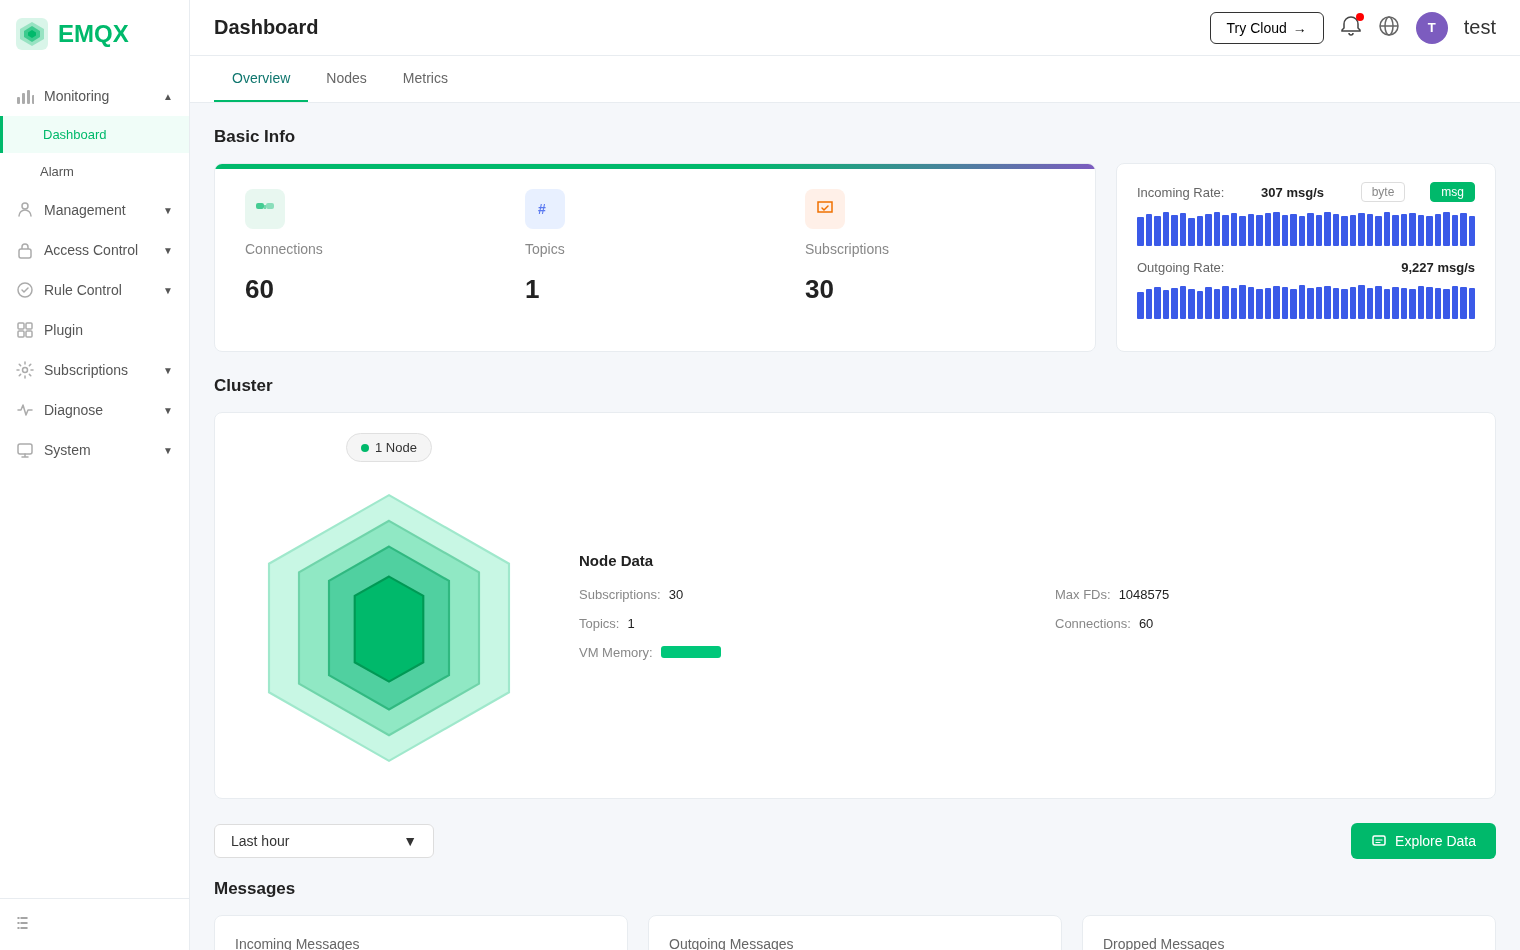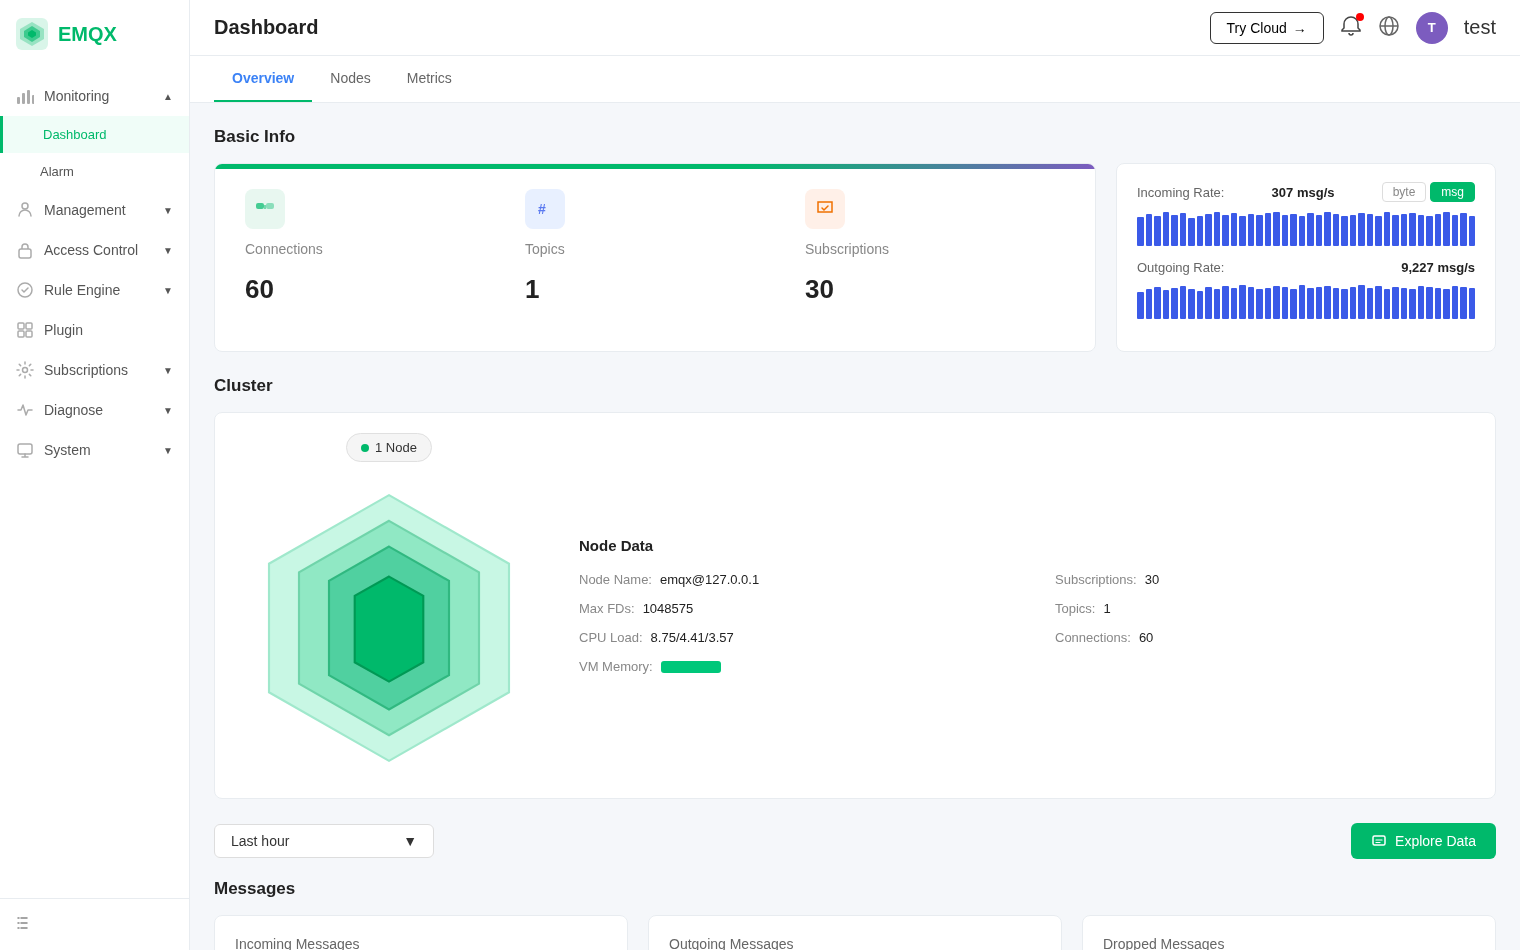--- a/index.html
+++ b/index.html
@@ -2,21 +2,21 @@
 <html><head>
   <meta charset="utf-8">
   <style>
     * { box-sizing: border-box; margin: 0; padding: 0; }
     body { font-family: -apple-system, BlinkMacSystemFont, 'Segoe UI', sans-serif; background: #f5f7fa; color: #333; display: flex; height: 100vh; overflow: hidden; }
 
     
     .sidebar { width: 190px; background: #fff; border-right: 1px solid #e8ecf0; display: flex; flex-direction: column; height: 100vh; flex-shrink: 0; }
     .sidebar-logo { display: flex; align-items: center; padding: 18px 16px; gap: 10px; }
     .logo-icon { width: 32px; height: 32px; }
-    .logo-text { color: #00b96b; font-weight: 700; font-size: 20px; }
+    .logo-text { color: #00b96b; font-weight: 700; font-size: 24px; }
     .sidebar-nav { flex: 1; overflow-y: auto; padding: 8px 0; }
     .nav-item { display: flex; align-items: center; padding: 11px 16px; cursor: pointer; gap: 10px; color: #555; font-size: 14px; position: relative; }
     .nav-item.active { color: #00b96b; background: #f0fdf8; border-left: 3px solid #00b96b; }
     .nav-item.sub-item { padding-left: 40px; font-size: 13px; }
     .nav-item .chevron { margin-left: auto; font-size: 10px; }
     .nav-icon { width: 18px; height: 18px; opacity: 0.7; }
     .sidebar-collapse { padding: 16px; border-top: 1px solid #e8ecf0; cursor: pointer; color: #888; font-size: 13px; }
 
     
     .main { flex: 1; display: flex; flex-direction: column; overflow: hidden; }
@@ -27,21 +27,21 @@
     .notif-icon { position: relative; cursor: pointer; }
     .notif-dot { position: absolute; top: -2px; right: -2px; width: 8px; height: 8px; background: red; border-radius: 50%; }
     .globe-icon { cursor: pointer; color: #666; }
     .user-avatar { width: 32px; height: 32px; border-radius: 50%; background: #7c5cbf; display: flex; align-items: center; justify-content: center; color: #fff; font-size: 13px; font-weight: 600; cursor: pointer; }
     .user-name { font-size: 20px; color: #333; }
 
     
     .content { flex: 1; overflow-y: auto; padding: 0; }
     .tabs-bar { background: #fff; padding: 0 24px; border-bottom: 1px solid #e8ecf0; display: flex; gap: 0; }
     .tab { padding: 14px 18px; font-size: 14px; cursor: pointer; color: #666; border-bottom: 2px solid transparent; }
-    .tab.active { color: #3b82f6; border-bottom: 2px solid #00b96b; font-weight: 700; }
+    .tab.active { color: #0f766e; border-bottom: 2px solid #00b96b; font-weight: 400; }
 
     .page-content { padding: 24px; }
 
     
     .section-title { font-size: 17px; font-weight: 600; color: #222; margin-bottom: 16px; }
     .basic-info-row { display: flex; gap: 20px; margin-bottom: 24px; }
     .basic-info-card { background: #fff; border-radius: 8px; border: 1px solid #e8ecf0; overflow: hidden; }
     .stats-card { flex: 1; padding: 0; }
     .stats-progress-bar { height: 5px; background: linear-gradient(to right, #00b96b 60%, #7c5cbf 100%); }
     .stats-items { display: flex; padding: 20px 30px 24px; gap: 0; }
@@ -54,21 +54,21 @@
     .stat-label { font-size: 14px; color: #888; margin-bottom: 17px; }
     .stat-value { font-size: 26px; font-weight: 600; color: #222; }
 
     .rate-card { width: 380px; padding: 18px 20px; }
     .rate-row { margin-bottom: 14px; }
     .rate-header { display: flex; align-items: center; justify-content: space-between; margin-bottom: 8px; }
     .rate-label { font-size: 13px; color: #666; }
     .rate-value { font-size: 13px; font-weight: 600; color: #222; }
     .rate-toggle { display: flex; gap: 4px; }
     .rate-toggle-btn { padding: 2px 10px; font-size: 12px; border: 1px solid #ddd; border-radius: 4px; cursor: pointer; background: #fff; color: #888; }
-    .rate-toggle-btn.active { background: #00b96b; color: #fff; border-color: #00b96b; }
+    .rate-toggle-btn.active { background: #00b96b; color: #fff; border-color: #00b96b; margin-left: 21px; }
     .bar-chart { display: flex; gap: 2px; align-items: flex-end; height: 36px; }
     .bar-chart-bar { flex: 1; background: #3b5ae8; border-radius: 1px; min-height: 4px; }
 
     
     .cluster-card { background: #fff; border-radius: 8px; border: 1px solid #e8ecf0; padding: 20px 24px; margin-bottom: 24px; }
     .cluster-inner { display: flex; gap: 40px; align-items: center; }
     .cluster-visual { display: flex; flex-direction: column; align-items: center; gap: 16px; }
     .node-badge { display: flex; align-items: center; gap: 6px; background: #f5f5f5; border: 1px solid #e0e0e0; border-radius: 20px; padding: 6px 14px; font-size: 13px; color: #333; }
     .node-dot { width: 8px; height: 8px; border-radius: 50%; background: #00b96b; }
     .hexagon { width: 100%; height: 100%; }
@@ -140,21 +140,21 @@
       </svg>
       <span>Access Control</span>
       <span class="chevron">▼</span>
     </div>
 
     <div class="nav-item">
       <svg class="nav-icon" viewBox="0 0 18 18" fill="none">
         <circle cx="9" cy="9" r="7" stroke="#888" stroke-width="1.5"></circle>
         <path d="M6 9l2 2 4-4" stroke="#888" stroke-width="1.5" stroke-linecap="round"></path>
       </svg>
-      <span>Rule Engine</span>
+      <span>Rule Control</span>
       <span class="chevron">▼</span>
     </div>
 
     <div class="nav-item">
       <svg class="nav-icon" viewBox="0 0 18 18" fill="none">
         <rect x="2" y="2" width="6" height="6" rx="1" stroke="#888" stroke-width="1.5"></rect>
         <rect x="10" y="2" width="6" height="6" rx="1" stroke="#888" stroke-width="1.5"></rect>
         <rect x="2" y="10" width="6" height="6" rx="1" stroke="#888" stroke-width="1.5"></rect>
         <rect x="10" y="10" width="6" height="6" rx="1" stroke="#888" stroke-width="1.5"></rect>
       </svg>
@@ -400,38 +400,30 @@
               <polygon points="70,20 112,44 112,96 70,120 28,96 28,44" fill="#90e8c4" stroke="#70d4aa" stroke-width="1"></polygon>
               <polygon points="70,32 98,48 98,92 70,108 42,92 42,48" fill="#50d0a0" stroke="#30b880" stroke-width="1"></polygon>
               <polygon points="70,46 86,55 86,86 70,95 54,86 54,55" fill="#00b96b" stroke="#009955" stroke-width="1"></polygon>
             </svg>
           </div>
 
           <div class="node-data">
             <div class="node-data-title">Node Data</div>
             <div class="node-data-grid">
               <div class="node-data-item">
-                <span class="node-data-key">Node Name:</span>
-                <span class="node-data-val">emqx@127.0.0.1</span>
-              </div>
-              <div class="node-data-item">
                 <span class="node-data-key">Subscriptions:</span>
                 <span class="node-data-val">30</span>
               </div>
               <div class="node-data-item">
                 <span class="node-data-key">Max FDs:</span>
                 <span class="node-data-val">1048575</span>
               </div>
               <div class="node-data-item">
                 <span class="node-data-key">Topics:</span>
                 <span class="node-data-val">1</span>
-              </div>
-              <div class="node-data-item">
-                <span class="node-data-key">CPU Load:</span>
-                <span class="node-data-val">8.75/4.41/3.57</span>
               </div>
               <div class="node-data-item">
                 <span class="node-data-key">Connections:</span>
                 <span class="node-data-val">60</span>
               </div>
               <div class="node-data-item">
                 <span class="node-data-key">VM Memory:</span>
                 <div class="vm-memory-bar"></div>
               </div>
             </div>

